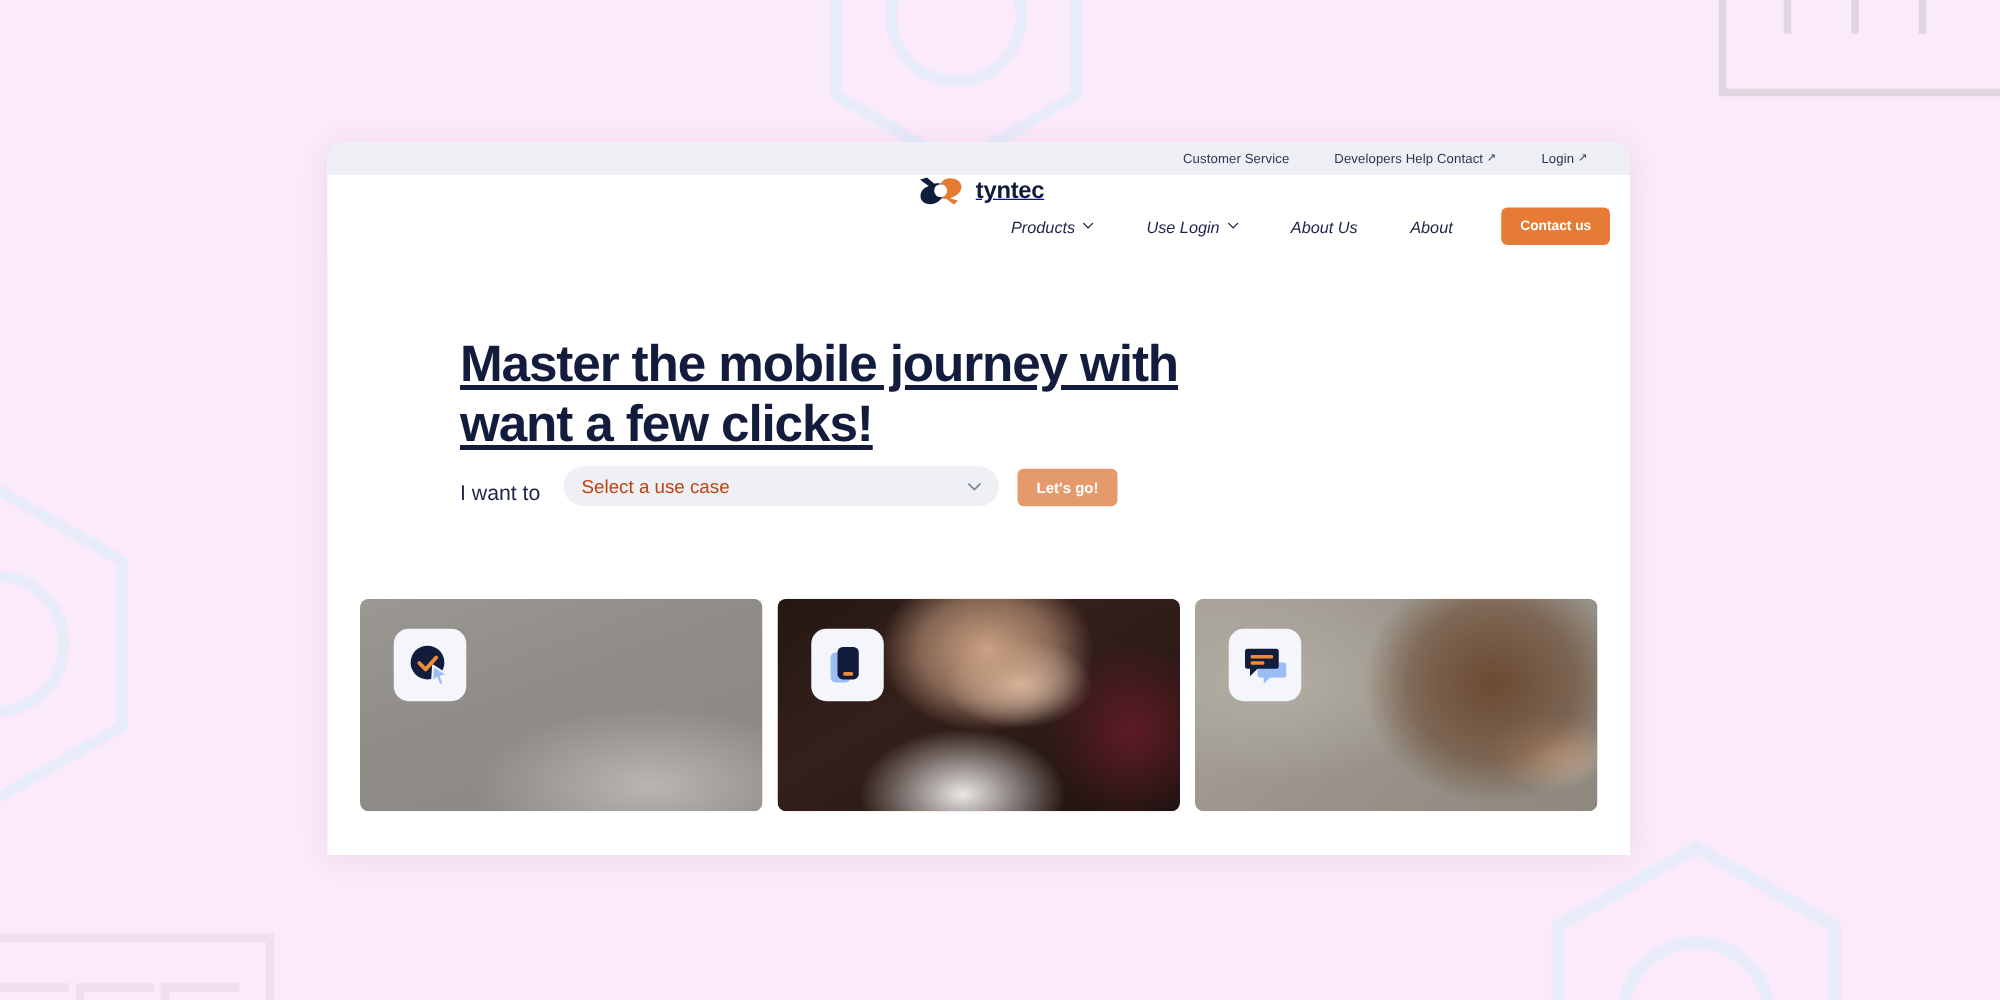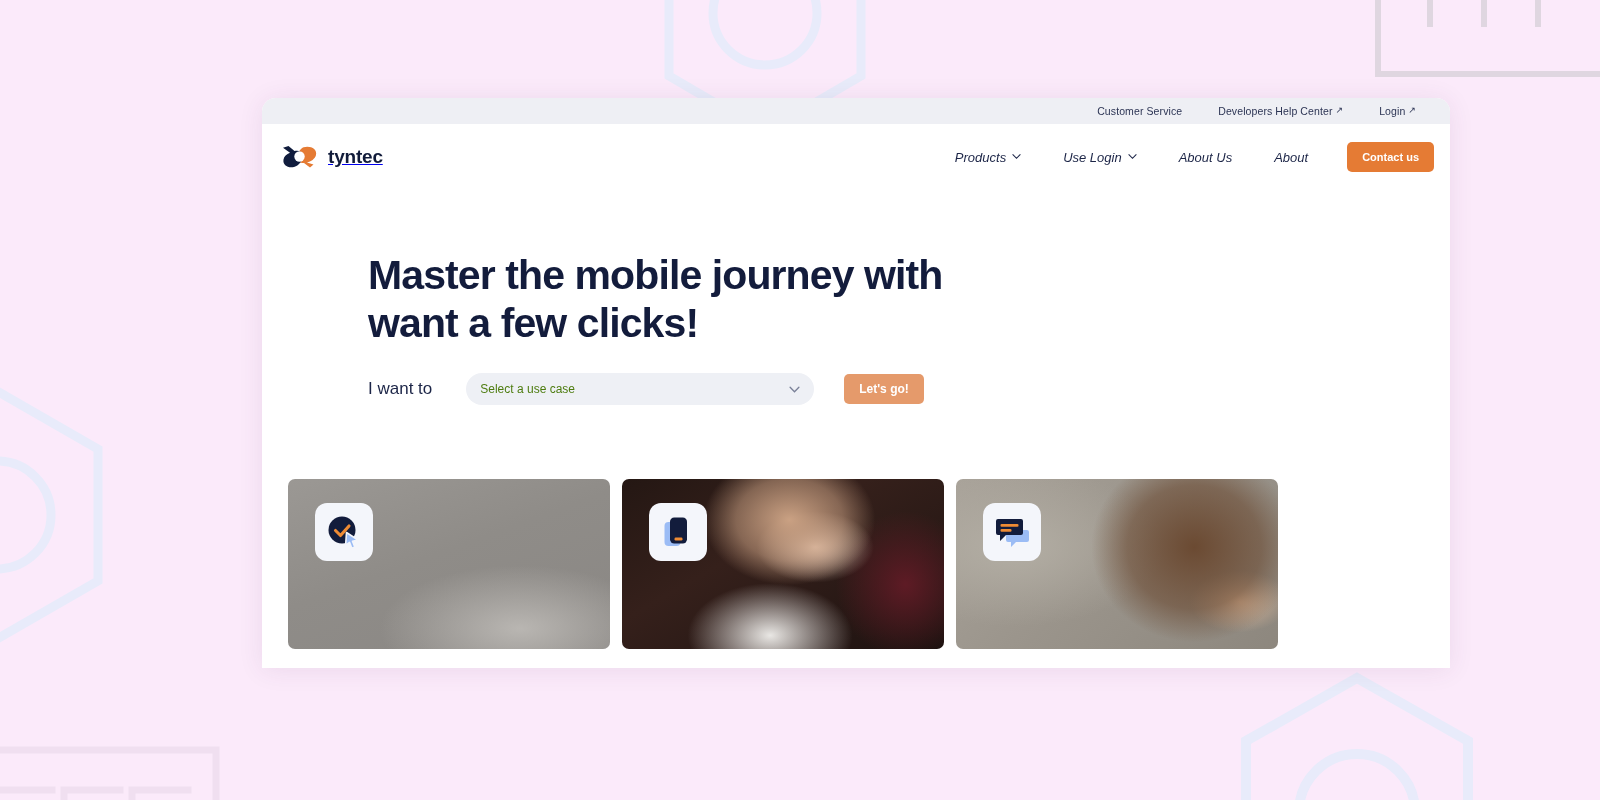--- a/index.html
+++ b/index.html
@@ -28,22 +28,22 @@
   #deco-hex-top    { left: 655px;  top: -112px; }
   #deco-hex-left   { left: -118px; top: 385px; }
   #deco-hex-bottom { left: 1232px; top: 672px; }
   #deco-circuit-tr { left: 1372px; top: -88px; }
   #deco-circuit-bl { left: -198px; top: 718px; }
 
   
   .browser {
     position: absolute;
     left: 262px;
-    top: 98px;
-    width: 1188px;
+    top: 114px;
+    width: 1042px;
     height: 570px;
     background: #ffffff;
     border-radius: 14px 14px 0 0;
     overflow: hidden;
     box-shadow: 0 2px 26px rgba(80, 40, 90, .09);
   }
 
   
   .utility-bar {
     height: 26px;
@@ -72,20 +72,21 @@
     top: -1px;
   }
 
   
   .navbar {
     height: 66px;
     display: flex;
     align-items: center;
     padding: 0 16px 0 18px;
     background: #fff;
+    flex-direction: column;
   }
   .logo-wrap {
     display: flex;
     align-items: center;
     gap: 8px;
     padding-left: 0px;
   }
   .logo-text {
     font-size: 19px;
     font-weight: bold;
@@ -132,48 +133,49 @@
   .hero {
     padding: 62px 0 0 106px;
   }
   .hero-title {
     font-size: 41px;
     line-height: 1.16;
     font-weight: bold;
     color: #131c3c;
     letter-spacing: -.9px;
     max-width: 640px;
+    text-decoration: underline;
   }
   .hero-form {
-    margin-top: 26px;
-    display: flex;
-    align-items: center;
-    gap: 16px;
+    margin-top: 10px;
+    display: flex;
+    align-items: flex-end;
+    gap: 1px;
   }
   .hero-label {
     font-size: 17px;
     color: #1c2547;
     margin-right: 18px;
     white-space: nowrap;
   }
   .select-pill {
     width: 348px;
     height: 32px;
     background: #eef0f5;
     border: none;
     border-radius: 16px;
     display: flex;
     align-items: center;
     padding: 0 14px 0 14px;
     cursor: pointer;
     position: relative;
   }
   .select-value {
-    font-size: 12px;
-    color: #4d7c0f;
+    font-size: 15px;
+    color: #c2410c;
     flex: 1;
   }
   .btn-go {
     margin-left: 14px;
     background: #e59a6b;
     color: #fff;
     font-size: 12px;
     font-weight: bold;
     border: none;
     border-radius: 5px;
@@ -276,21 +278,21 @@
 
 </div>
 
 <div class="browser">
 
   <div class="utility-bar">
     <a class="utility-link" href="#">
       <span>Customer Service</span>
     </a>
     <a class="utility-link" href="#">
-      <span>Developers Help Center</span>
+      <span>Developers Help Contact</span>
       <span class="ext-arrow">↗</span>
     </a>
     <a class="utility-link" href="#">
       <span>Login</span>
       <span class="ext-arrow">↗</span>
     </a>
   </div>
 
   <div class="navbar">
 

